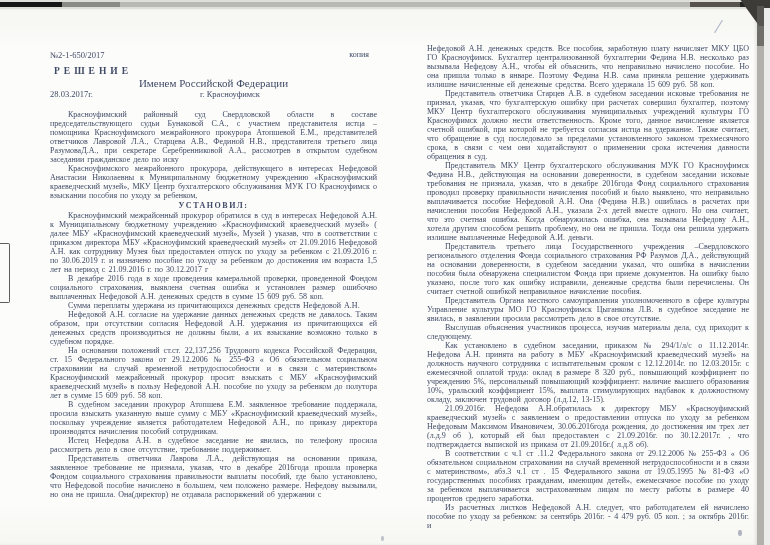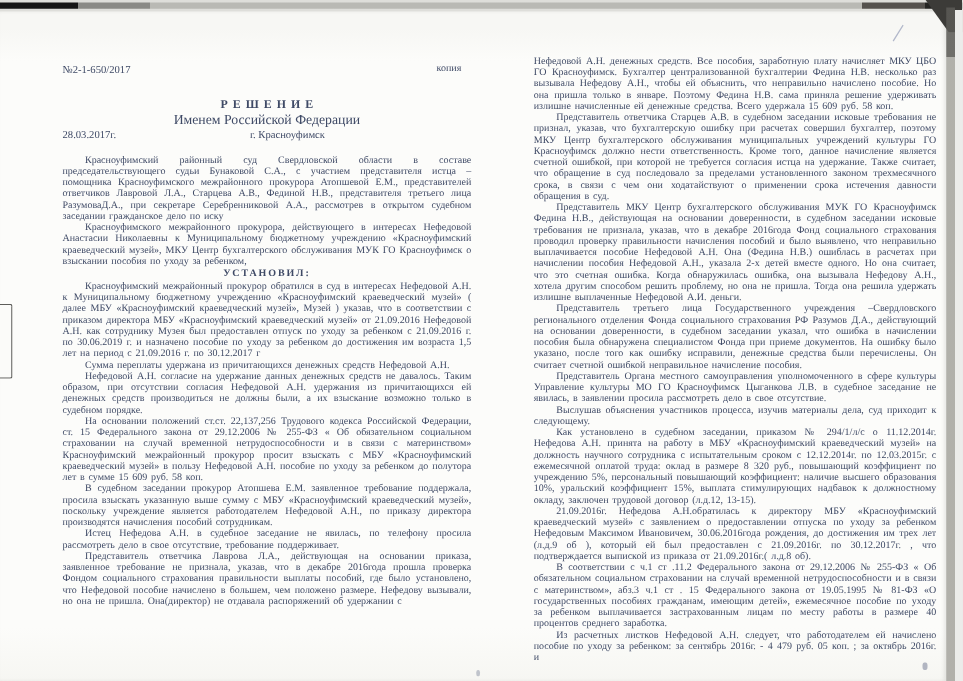--- a/index.html
+++ b/index.html
@@ -24,23 +24,23 @@
   .handwritten-mark{position:absolute;top:26px;right:44px;width:15px;height:0;
     border-top:1.6px solid #9aa2bb;transform:rotate(-58deg);opacity:.75;}
   .smudge-br{position:absolute;right:28px;bottom:9px;width:4px;height:6px;
     background:rgba(90,100,130,.45);border-radius:40%;}
   .smudge-lb{position:absolute;left:381px;bottom:4px;width:3px;height:5px;
     background:rgba(90,100,130,.35);border-radius:40%;}
   
   .page{position:absolute;color:#3f4a66;}
   .page-left{left:50px;top:50px;width:327px;}
   .page-right{left:427px;top:44px;width:322px;}
-  .page-head{display:flex;justify-content:space-between;font-size:8.5px;margin-bottom:19px;}
+  .page-head{display:flex;justify-content:space-between;font-size:8.5px;margin-bottom:6px;}
   .copy-label{font-size:8px;margin-right:8px;}
-  .doc-title{text-align:center;font-weight:bold;font-size:9.5px;letter-spacing:4px;margin-left:4px;}
+  .doc-title{text-align:left;font-weight:bold;font-size:9.5px;letter-spacing:4px;margin-left:4px;}
   .doc-subtitle{text-align:center;font-weight:normal;font-size:11px;margin-top:1px;}
   .date-row{display:flex;font-size:8.5px;margin-bottom:11px;}
   .date-row .city{margin-left:107px;}
   .paragraphs p{margin:0;font-size:8px;line-height:9px;word-spacing:1px;}
   .paragraphs p.body{text-align:justify;text-indent:18px;}
   .paragraphs p.continuation{text-align:justify;text-indent:0;}
   .paragraphs p.heading{text-align:center;font-weight:bold;text-indent:0;
     letter-spacing:1.5px;padding:1px 0;}
   .page-right .paragraphs p{font-size:8px;line-height:9px;}
 </style>
@@ -68,20 +68,21 @@
     <div class="date-row">
       <span>28.03.2017г.</span>
       <span class="city">г. Красноуфимск</span>
     </div>
     <div class="paragraphs">
 
     <p class="body">Красноуфимский районный суд Свердловской области в составе председательствующего судьи Бунаковой С.А.,  с участием представителя истца – помощника Красноуфимского межрайонного прокурора Атопшевой Е.М., представителей ответчиков  Лавровой Л.А., Старцева А.В., Фединой Н.В., представителя третьего лица РазумоваД.А., при  секретаре Серебренниковой А.А., рассмотрев в открытом судебном заседании гражданское дело по иску</p>
         <p class="body">Красноуфимского межрайонного прокурора, действующего в интересах Нефедовой Анастасии Николаевны к Муниципальному бюджетному учреждению «Красноуфимский краеведческий музей», МКУ Центр бухгалтерского обслуживания МУК ГО Красноуфимск о взыскании пособия по уходу за ребенком,</p>
         <p class="heading">УСТАНОВИЛ:</p>
         <p class="body">Красноуфимский межрайонный прокурор обратился в суд в интересах Нефедовой А.Н. к Муниципальному бюджетному учреждению «Красноуфимский краеведческий музей» ( далее МБУ «Красноуфимский краеведческий музей», Музей ) указав, что в соответствии с приказом директора МБУ «Красноуфимский краеведческий музей» от 21.09.2016 Нефедовой А.Н. как сотруднику Музея был предоставлен отпуск по уходу за ребенком с 21.09.2016 г. по 30.06.2019 г. и назначено пособие по уходу за ребенком до достижения им возраста 1,5 лет на период с 21.09.2016 г. по 30.12.2017 г</p>
+        <p class="body">В декабре 2016 года в ходе проведения камеральной проверки, проведенной Фондом социального страхования, выявлена счетная ошибка и установлен размер ошибочно выплаченных Нефедовой А.Н. денежных средств в сумме 15 609 руб. 58 коп.</p>
         <p class="body">Сумма переплаты удержана из причитающихся денежных средств Нефедовой А.Н.</p>
         <p class="body">Нефедовой А.Н. согласие на удержание данных денежных средств не давалось. Таким образом, при отсутствии согласия Нефедовой А.Н. удержания из причитающихся ей денежных средств производиться не должны были, а их взыскание возможно только в судебном порядке.</p>
         <p class="body">На основании положений  ст.ст. 22,137,256 Трудового кодекса Российской Федерации,  ст.  15  Федерального  закона  от  29.12.2006  №  255-ФЗ « Об обязательном социальном страховании на случай временной нетрудоспособности и в связи с материнством» Красноуфимский межрайонный прокурор просит  взыскать с МБУ «Красноуфимский краеведческий музей» в пользу Нефедовой А.Н.  пособие по уходу за ребенком до полутора лет в сумме 15 609 руб. 58 коп.</p>
         <p class="body">В судебном заседании прокурор Атопшева Е.М. заявленное требование поддержала, просила  взыскать указанную выше сумму с МБУ «Красноуфимский краеведческий музей», поскольку учреждение является работодателем Нефедовой А.Н., по приказу директора производятся начисления пособий сотрудникам.</p>
         <p class="body">Истец Нефедова А.Н. в судебное заседание не явилась, по телефону просила рассмотреть дело в свое отсутствие, требование поддерживает.</p>
         <p class="body">Представитель  ответчика Лаврова Л.А., действующая на основании приказа, заявленное требование не признала, указав, что  в декабре 2016года прошла проверка Фондом социального страхования правильности выплаты пособий, где было установлено, что Нефедовой пособие начислено в большем, чем положено размере. Нефедову вызывали, но она не пришла. Она(директор)  не отдавала распоряжений об удержании с</p>
       </div>
   </div>
 
   <div class="page page-right">

